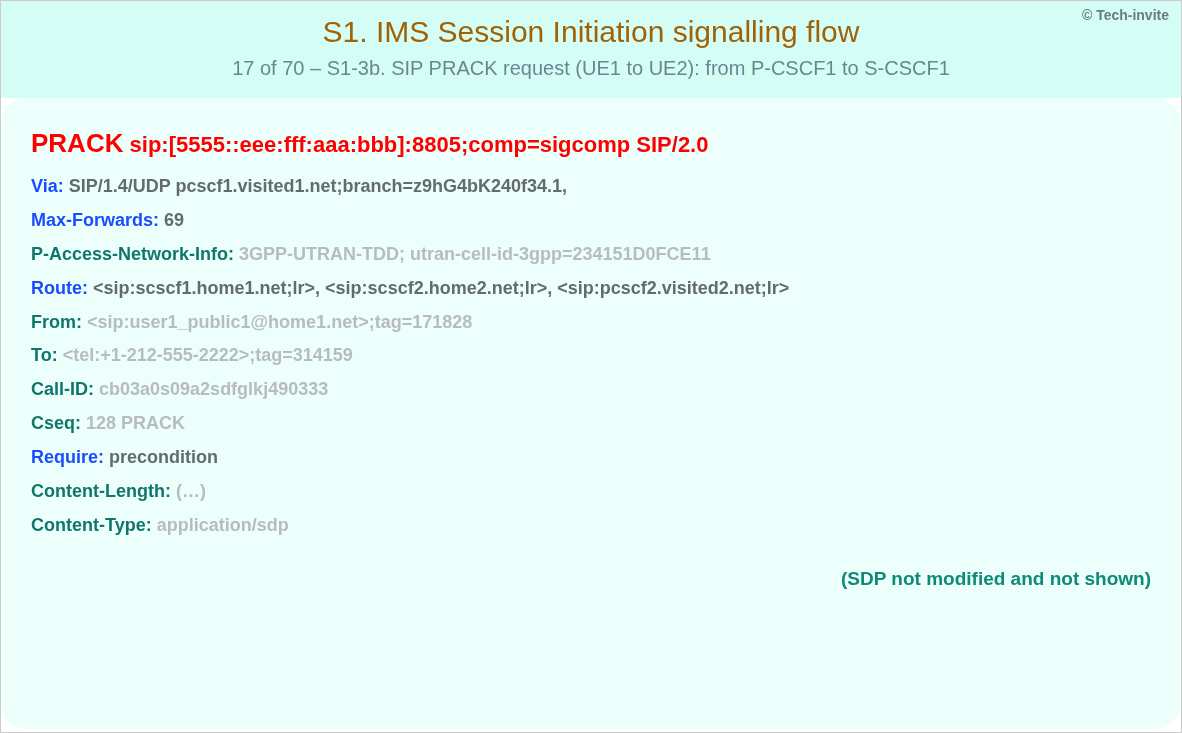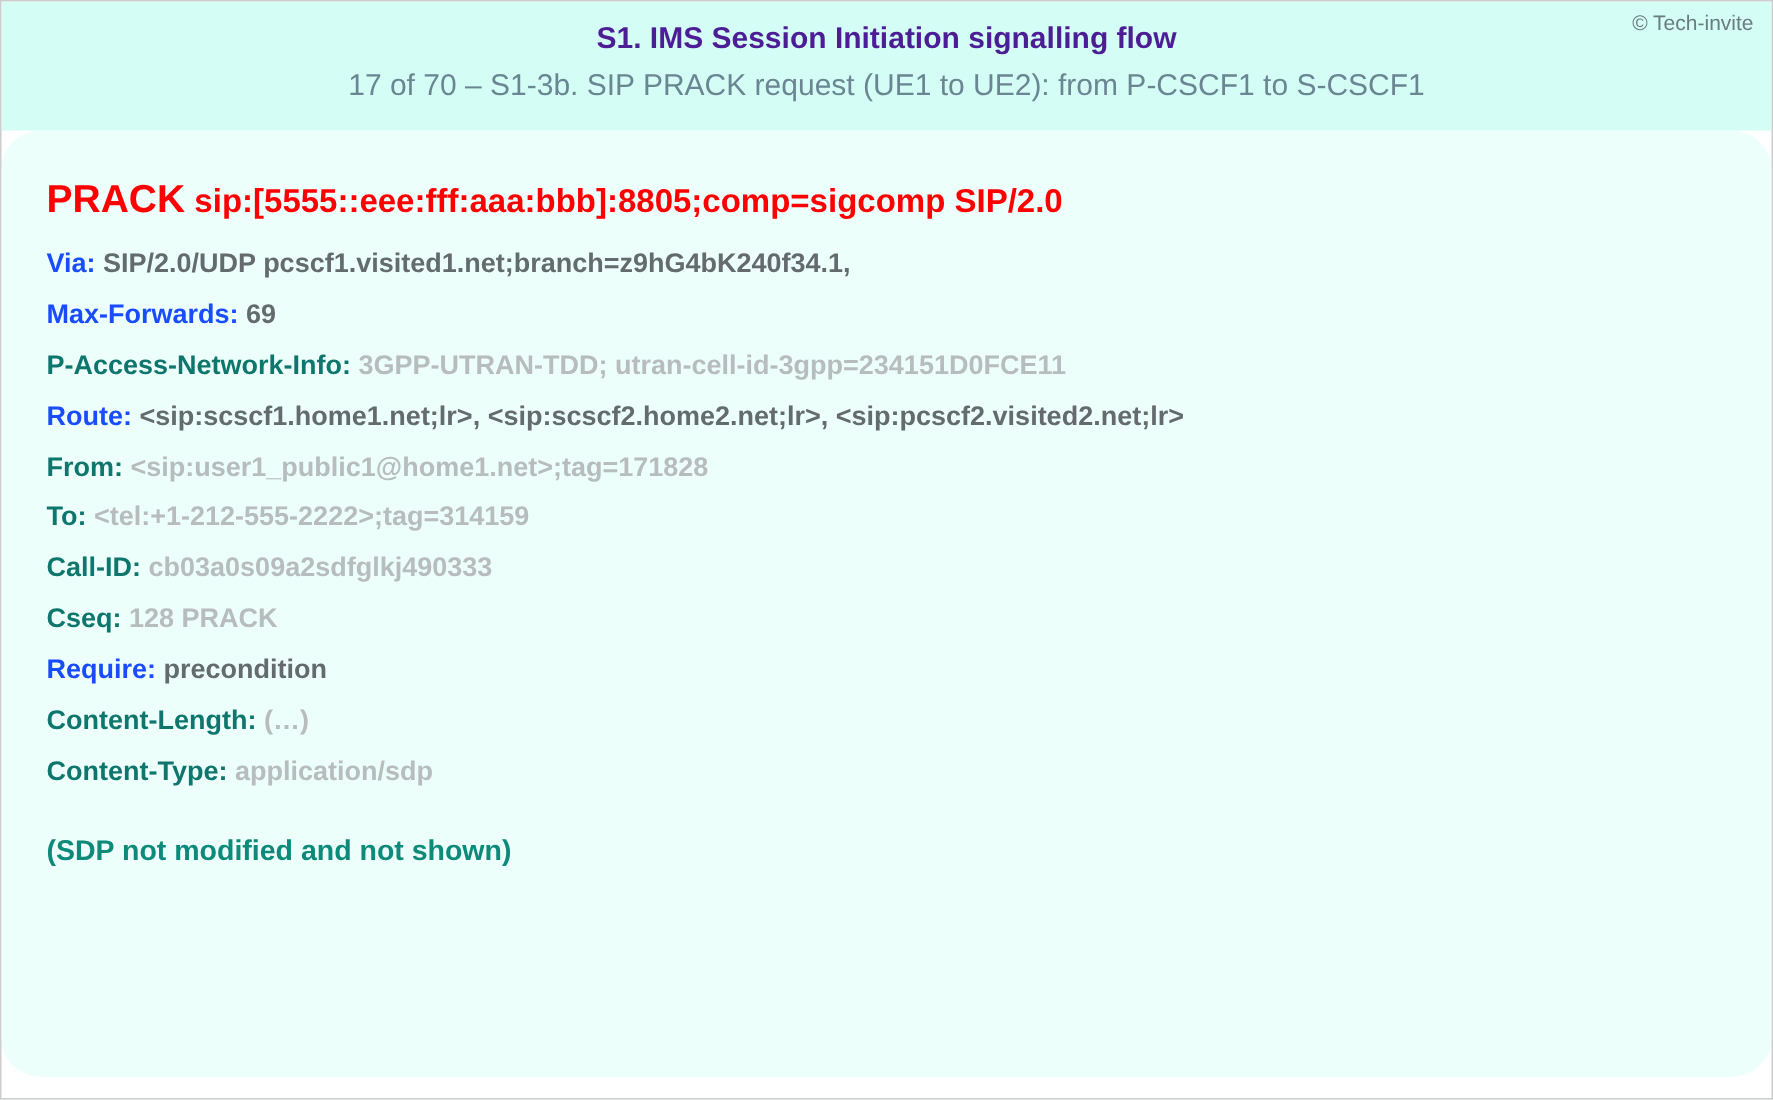--- a/index.html
+++ b/index.html
@@ -15,26 +15,27 @@
     background: #d4fef5;
     padding: 14px 20px 18px 20px;
     position: relative;
   }
   .copyright {
     position: absolute;
     top: 6px;
     right: 12px;
     color: #6b7b82;
     font-size: 14px;
+    font-weight: bold;
   }
   .title {
     text-align: center;
-    color: #4c1d95;
-    font-size: 20px;
-    font-weight: bold;
+    color: #a16207;
+    font-size: 30px;
+    font-weight: normal;
     margin-bottom: 8px;
   }
   .subtitle {
     text-align: center;
     color: #6b8693;
     font-size: 20px;
     font-weight: normal;
   }
   .content {
     background: #edfffb;
@@ -58,40 +59,41 @@
   .kblue { color: #1a4cff; }
   .klight { color: #0f766e; }
   .vgrey { color: #636b6e; }
   .vlight { color: #b7bcbe; }
   .cont-indent { padding-left: 20px; }
   .footer-note {
     margin-top: 28px;
     font-size: 19px;
     font-weight: bold;
     color: #0d8a7a;
+    text-align: right;
   }
 </style>
 </head>
 <body>
 
 <div class="header-band">
   <div class="copyright">© Tech-invite</div>
   <div class="title">S1. IMS Session Initiation signalling flow</div>
   <div class="subtitle">17 of 70 – S1-3b. SIP PRACK request (UE1 to UE2): from P-CSCF1 to S-CSCF1</div>
 </div>
 
 <div class="content">
 
   <div class="request-line">
     <span class="request-method">PRACK</span>
     <span class="request-uri">sip:[5555::eee:fff:aaa:bbb]:8805;comp=sigcomp SIP/2.0</span>
   </div>
 
   <div class="hdr-line">
-    <span class="kblue">Via</span><span class="kblue">: </span><span class="vgrey">SIP/2.0/UDP pcscf1.visited1.net;branch=z9hG4bK240f34.1,</span>
+    <span class="kblue">Via</span><span class="kblue">: </span><span class="vgrey">SIP/1.4/UDP pcscf1.visited1.net;branch=z9hG4bK240f34.1,</span>
   </div>
 
   <div class="hdr-line">
     <span class="kblue">Max-Forwards</span><span class="kblue">: </span><span class="vgrey">69</span>
   </div>
 
   <div class="hdr-line">
     <span class="klight">P-Access-Network-Info</span><span class="klight">: </span><span class="vlight">3GPP-UTRAN-TDD; utran-cell-id-3gpp=234151D0FCE11</span>
   </div>
 

